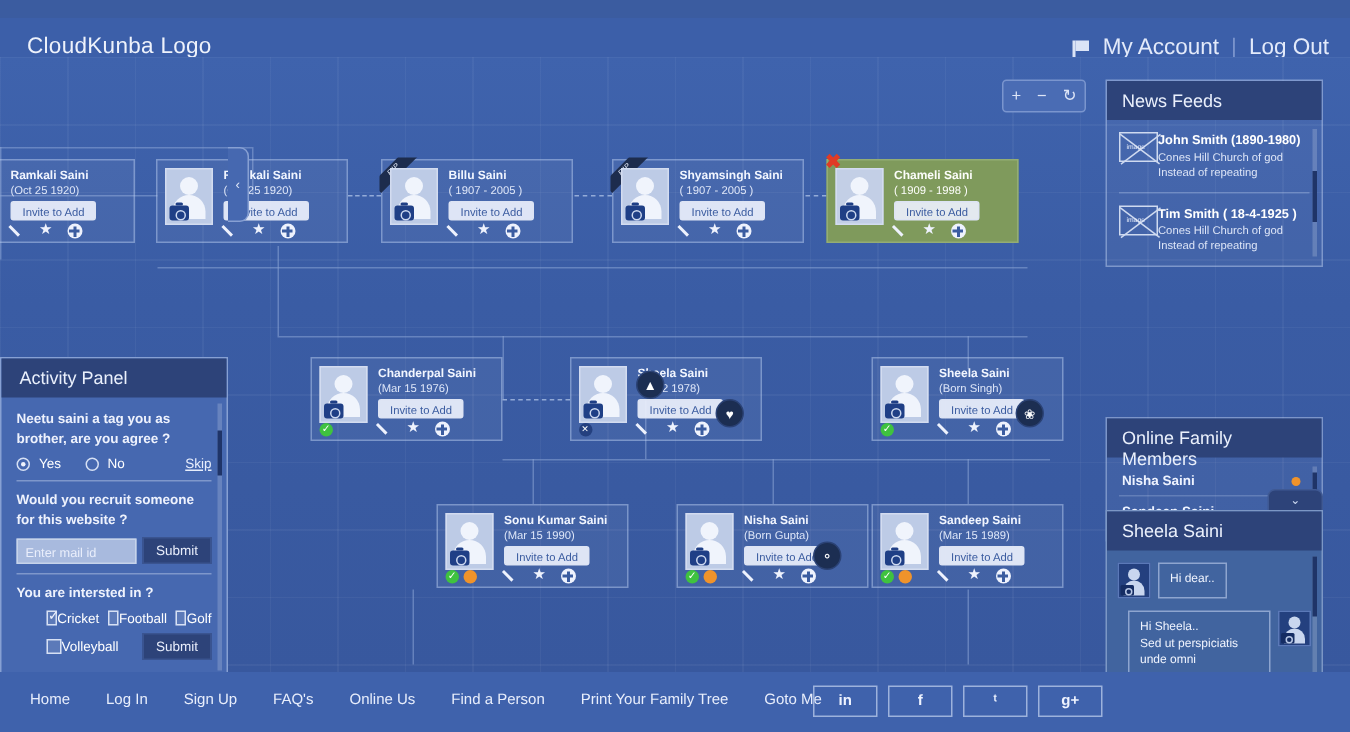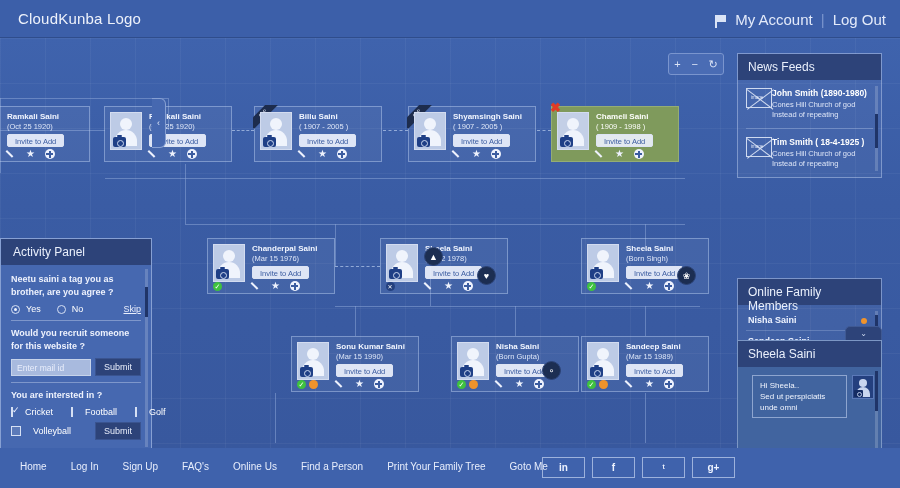--- a/index.html
+++ b/index.html
@@ -7,21 +7,21 @@
   body {
     font-family: "Liberation Sans", sans-serif;
     background:#3b5ca0;
     color:#ffffff;
     font-size:11px;
     position:relative;
   }
 
   
   #header {
-    position:absolute; left:0; top:0; width:900px; height:38px;
+    position:absolute; left:0; top:12px; width:900px; height:38px;
     background:#3c5fa9;
     border-bottom:1px solid #2f4d8c;
   }
   #logo {
     position:absolute; left:18px; top:10px;
     font-size:15px; color:#eef2fb; letter-spacing:.2px;
   }
   #hdr-right {
     position:absolute; right:14px; top:11px;
     display:flex; align-items:center; gap:8px;
@@ -127,21 +127,21 @@
   .row { display:flex; align-items:center; gap:6px; margin-bottom:6px; font-size:9px; }
   .radio { width:9px; height:9px; border-radius:50%; border:1px solid #d6e0f4; display:inline-block; position:relative;}
   .radio.on:after{content:'';position:absolute;left:2px;top:2px;width:3px;height:3px;border-radius:50%;background:#eef2fd;}
   .chk { width:10px; height:10px; border:1px solid #d6e0f4; display:inline-block; position:relative; background:rgba(255,255,255,.12);}
   .chk.on:after{content:'✓';position:absolute;left:0px;top:-3px;font-size:9px;color:#eef2fd;}
   .skip { margin-left:auto; color:#e8eefc; text-decoration:underline; font-size:9px;}
   .hr { height:1px; background:rgba(210,222,246,.4); margin:6px 0; }
   .mailrow { display:flex; gap:4px; align-items:center; margin-bottom:2px;}
   .mailinp { width:85px; height:17px; background:#a8bade; border:1px solid #c6d3ea; color:#e9eefb; font-size:8.5px; padding:0 5px; line-height:17px;}
   .subbtn { background:#2d4379; color:#e9eefb; font-size:9px; padding:3px 8px; border:1px solid #3a5490;}
-  .cbrow { display:flex; align-items:center; gap:12px; font-size:9px; margin-bottom:5px;}
+  .cbrow { display:flex; align-items:center; gap:0; font-size:9px; margin-bottom:5px;margin-left:20px;}
   #act-collapse {
     position:absolute; left:152px; top:60px; width:14px; height:50px;
     background:#4668b0; border:1px solid rgba(200,215,245,.5); border-left:none;
     border-radius:0 6px 6px 0; color:#dfe7f8; font-size:9px;
     display:flex; align-items:center; justify-content:center;
   }
 
   
   .rpanel { position:absolute; left:737px; width:145px; background:rgba(255,255,255,.045); border:1px solid rgba(198,213,244,.45); }
   .rpanel .ttl { height:26px; background:#2d4379; color:#eaf0fc; font-size:12px; padding:6px 10px; }
@@ -512,20 +512,28 @@
         <div class="member"><span>Sandeep Saini</span><span class="st"></span></div>
       </div>
     <div class="scrollbar" style="bottom:4px;">
         <i style="top:4px;height:26px;"></i>
       </div>
   </div>
 
   <div id="chat-caret">⌄</div>
   <div id="chat">
     <div class="ttl">Sheela Saini</div>
+    <div class="msg">
+      <div class="mav">
+          <span class="head"></span>
+          <span class="body"></span>
+          <span class="cam"></span>
+        </div>
+      <div class="bub">Hi dear..</div>
+    </div>
     <div class="msg me">
       <div class="bub me" style="white-space:pre-line;">Hi Sheela..
 Sed ut perspiciatis unde omni</div>
       <div class="mav">
           <span class="head"></span>
           <span class="body"></span>
           <span class="cam"></span>
         </div>
     </div>
 

